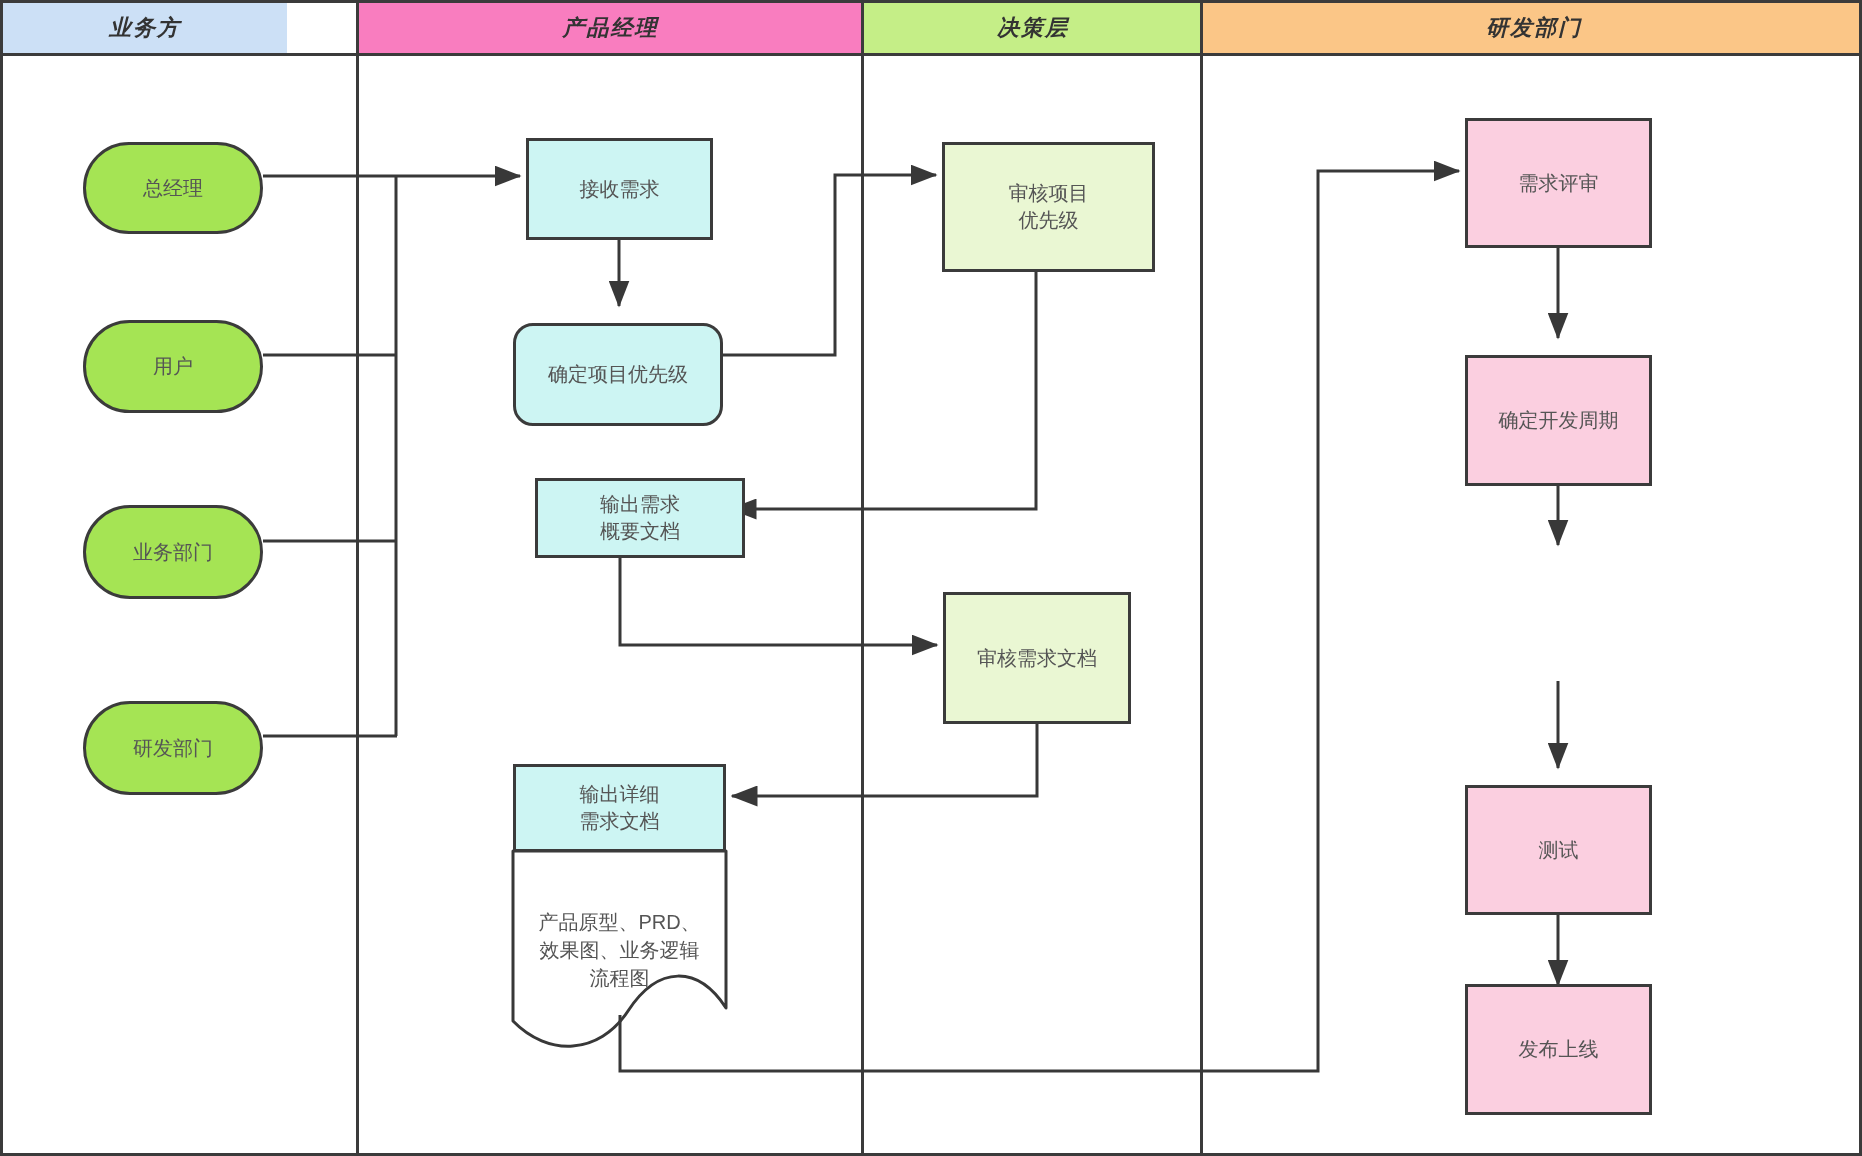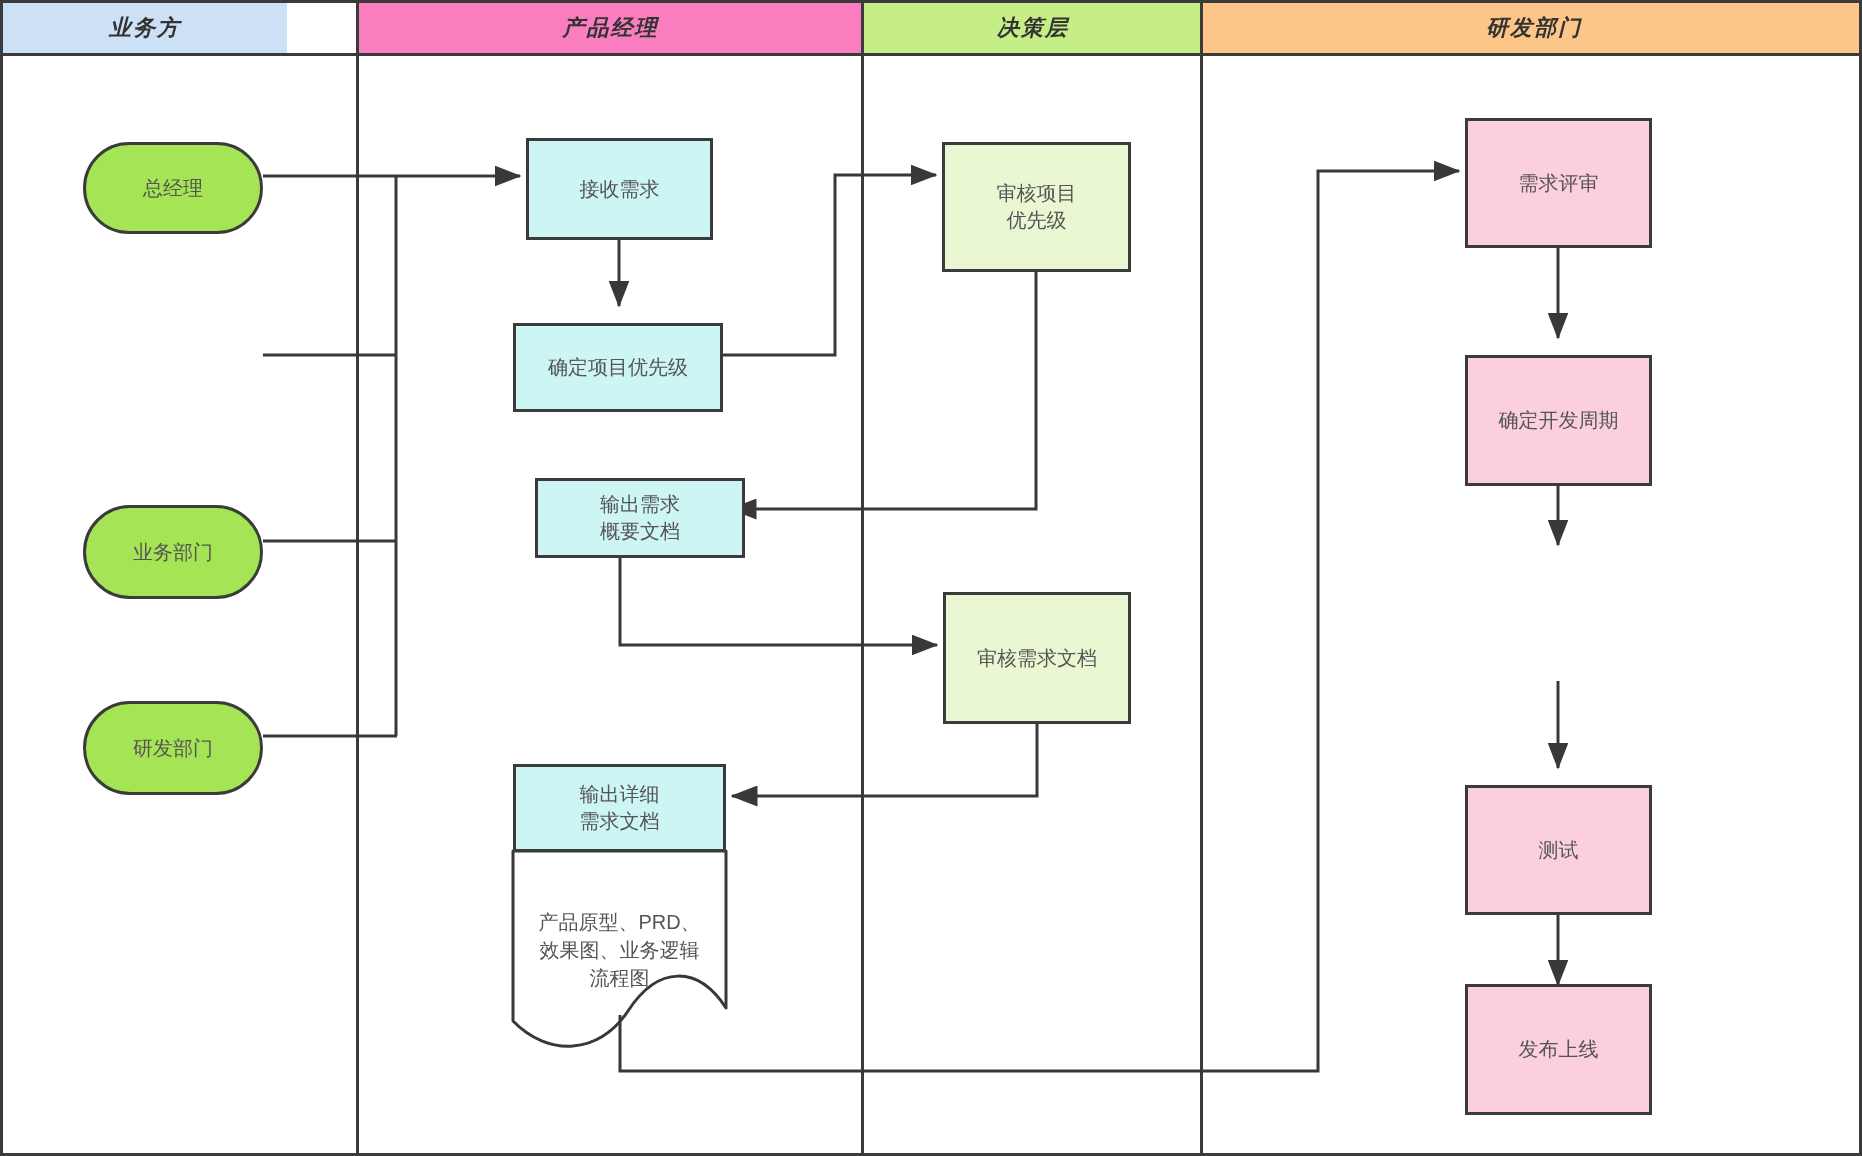--- a/index.html
+++ b/index.html
@@ -105,34 +105,35 @@
 
     <polyline class="edge" marker-end="url(#arrow)" points="617,1012 617,1068 1315,1068 1315,168 1456,168"></polyline>
 
     <polyline class="edge" marker-end="url(#arrow)" points="1555,233 1555,335"></polyline>
     <polyline class="edge" marker-end="url(#arrow)" points="1555,471 1555,542"></polyline>
     <polyline class="edge" marker-end="url(#arrow)" points="1555,678 1555,765"></polyline>
     <polyline class="edge" marker-end="url(#arrow)" points="1555,900 1555,982"></polyline>
   </svg>
 
   <div class="node stadium" style="left:80px;top:127px;width:180px;height:92px;">总经理</div>
+  <div class="node stadium" style="left:80px;top:305px;width:180px;height:93px;">用户</div>
   <div class="node stadium" style="left:80px;top:490px;width:180px;height:94px;">业务部门</div>
   <div class="node stadium" style="left:80px;top:686px;width:180px;height:94px;">研发部门</div>
 
   <div class="node proc" style="left:523px;top:123px;width:187px;height:102px;">接收需求</div>
-  <div class="node proc" style="left:510px;top:308px;width:210px;height:89px;">确定项目优先级</div>
+  <div class="node proc" style="left:510px;top:308px;width:210px;height:103px;border-radius:20px;">确定项目优先级</div>
   <div class="node proc" style="left:532px;top:463px;width:210px;height:80px;">输出需求
 概要文档</div>
   <div class="node proc" style="left:510px;top:749px;width:213px;height:88px;">输出详细
 需求文档</div>
   <div class="doc-label" style="left:513px;top:885px;width:207px;height:110px;">产品原型、PRD、
 效果图、业务逻辑
 流程图</div>
 
-  <div class="node review" style="left:939px;top:127px;width:189px;height:130px;">审核项目
+  <div class="node review" style="left:939px;top:127px;width:213px;height:130px;">审核项目
 优先级</div>
   <div class="node review" style="left:940px;top:577px;width:188px;height:132px;">审核需求文档</div>
 
   <div class="node dev" style="left:1462px;top:103px;width:187px;height:130px;">需求评审</div>
   <div class="node dev" style="left:1462px;top:340px;width:187px;height:131px;">确定开发周期</div>
   <div class="node dev" style="left:1462px;top:770px;width:187px;height:130px;">测试</div>
   <div class="node dev" style="left:1462px;top:969px;width:187px;height:131px;">发布上线</div>
 
 </div>
 

